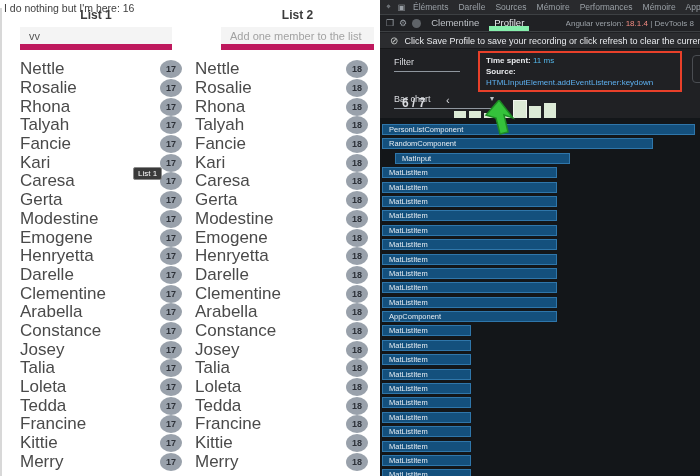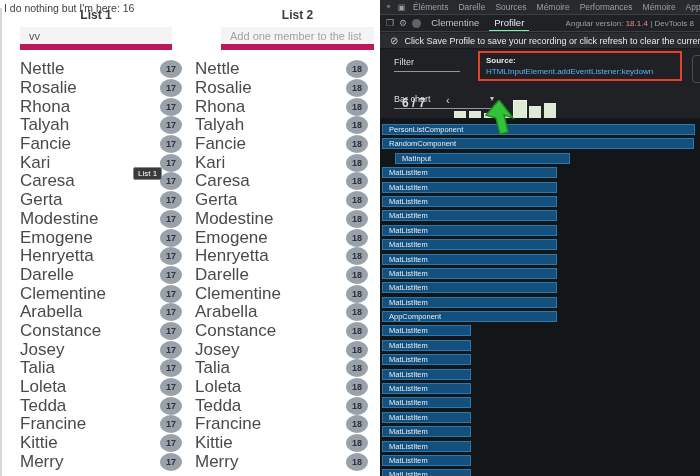--- a/index.html
+++ b/index.html
@@ -39,21 +39,21 @@
   }
   
   .devtools { position:absolute; left:380px; top:0; width:320px; height:476px; background:#202124; overflow:hidden; color:#dadce0; }
   .tabbar { position:absolute; left:0; top:0; width:100%; height:15px; background:#292a2d; border-bottom:1px solid #3d4043; display:flex; align-items:center; gap:2px; padding:0 3px; font-size:8.5px; color:#9aa0a6; white-space:nowrap; }
   .tb-icon { width:11px; height:11px; display:inline-flex; align-items:center; justify-content:center; font-size:8px; color:#9aa0a6; flex:0 0 auto; }
   .tab { padding:0 4px; line-height:14px; }
   .subbar { position:absolute; left:0; top:15px; width:100%; height:17px; background:#202124; border-bottom:1px solid #3d4043; display:flex; align-items:center; gap:5px; padding:0 6px; font-size:9.5px; white-space:nowrap; }
   .sub-icon { font-size:9px; color:#9aa0a6; flex:0 0 auto; }
   .record-circle { width:9px; height:9px; border-radius:50%; background:#5f6368; display:inline-block; }
   .subtab { color:#bdc1c6; padding:0 5px; height:16px; line-height:15px; }
-  .subtab-active { color:#e8eaed; border-bottom:1px solid #86efac; }
+  .subtab-active { color:#e8eaed; border-bottom:5px solid #86efac; }
   .version-info { margin-left:auto; font-size:8px; color:#9aa0a6; overflow:hidden; }
   .version-num { color:#f28b82; }
   .notice { position:absolute; left:0; top:33px; width:100%; height:16px; background:#2b2c2f; border-bottom:1px solid #17181a; display:flex; align-items:center; gap:6px; padding:0 10px; font-size:9px; color:#e8eaed; white-space:nowrap; }
   .blocked-icon { color:#c4c7c5; font-size:10px; }
   .profiler-body { position:absolute; left:0; top:49px; width:100%; height:427px; background:#202124; }
   .filter-field { position:absolute; left:14px; top:8px; width:66px; font-size:9px; color:#dadce0; padding-bottom:4px; border-bottom:1px solid #8f969e; }
   .info-box { position:absolute; left:98px; top:2px; width:204px; border:2px solid #e8402a; padding:2px 6px; font-size:8px; line-height:11px; color:#e8eaed; }
   .info-label { font-weight:bold; }
   .time-value { color:#53b7ea; }
   .source-link { color:#5db0f0; }
@@ -305,20 +305,24 @@
   <div class="notice">
     <span class="blocked-icon">⊘</span>
     <span>Click Save Profile to save your recording or click refresh to clear the current recording.</span>
   </div>
 
   <div class="profiler-body">
     <div class="filter-field">Filter</div>
 
     <div class="info-box">
       <div>
+        <span class="info-label">Time spent:</span>
+        <span class="time-value">11 ms</span>
+      </div>
+      <div>
         <span class="info-label">Source:</span>
         <span class="source-link">HTMLInputElement.addEventListener:keydown</span>
       </div>
     </div>
 
     <div class="side-widget"></div>
 
     <div class="chart-select">
       <span>Bar chart</span>
       <span class="select-caret">▾</span>
@@ -340,21 +344,21 @@
 
     <svg class="cursor-svg" width="32" height="36" viewBox="0 0 32 36">
       <polygon points="15,0 29,18 20,15 24,32 16,34 12,18 2,15" fill="#35c23b" stroke="#1d8c24" stroke-width="1.5"></polygon>
     </svg>
 
     <div class="rows-area">
 
     <div class="cmp-row" style="width: 313px;">
           <span>PersonListComponent</span>
         </div>
-        <div class="cmp-row" style="width: 312px;">
+        <div class="cmp-row" style="width: 271px;">
           <span>RandomComponent</span>
         </div>
         <div class="cmp-row" style="width: 175px; margin-left: 15px;">
           <span>MatInput</span>
         </div>
         <div class="cmp-row" style="width: 175px;">
           <span>MatListItem</span>
         </div>
         <div class="cmp-row" style="width: 175px;">
           <span>MatListItem</span>

